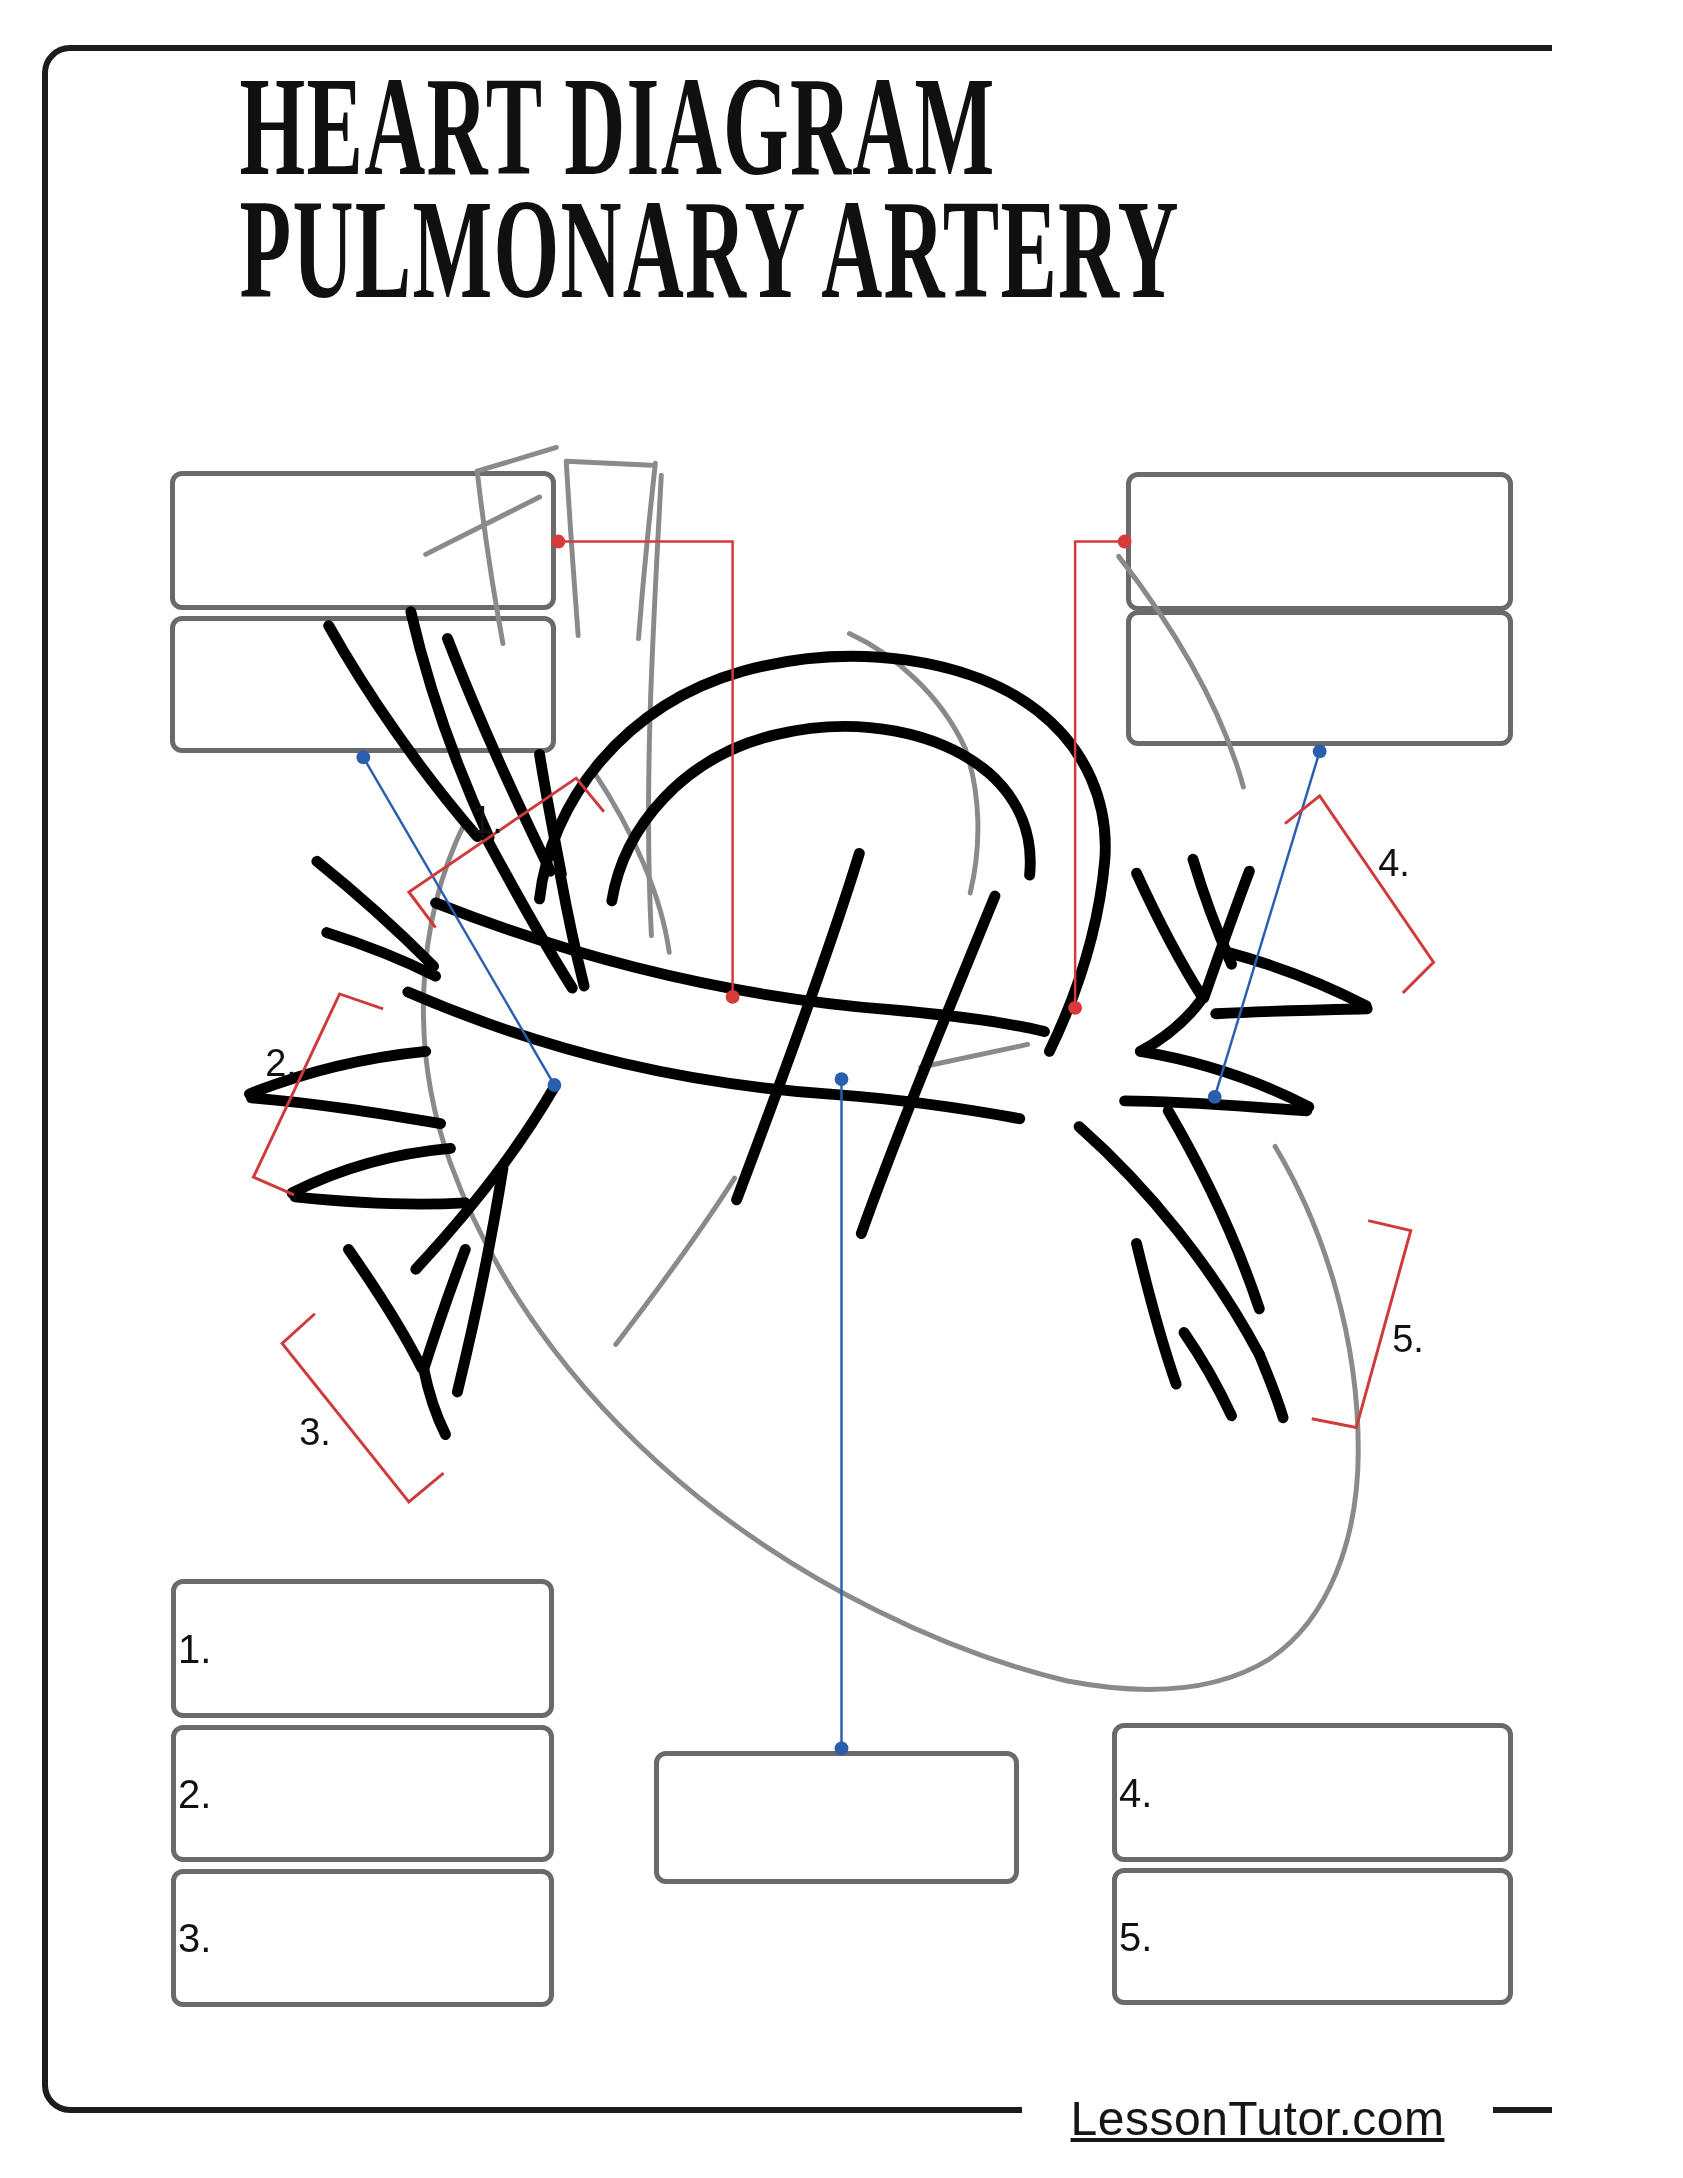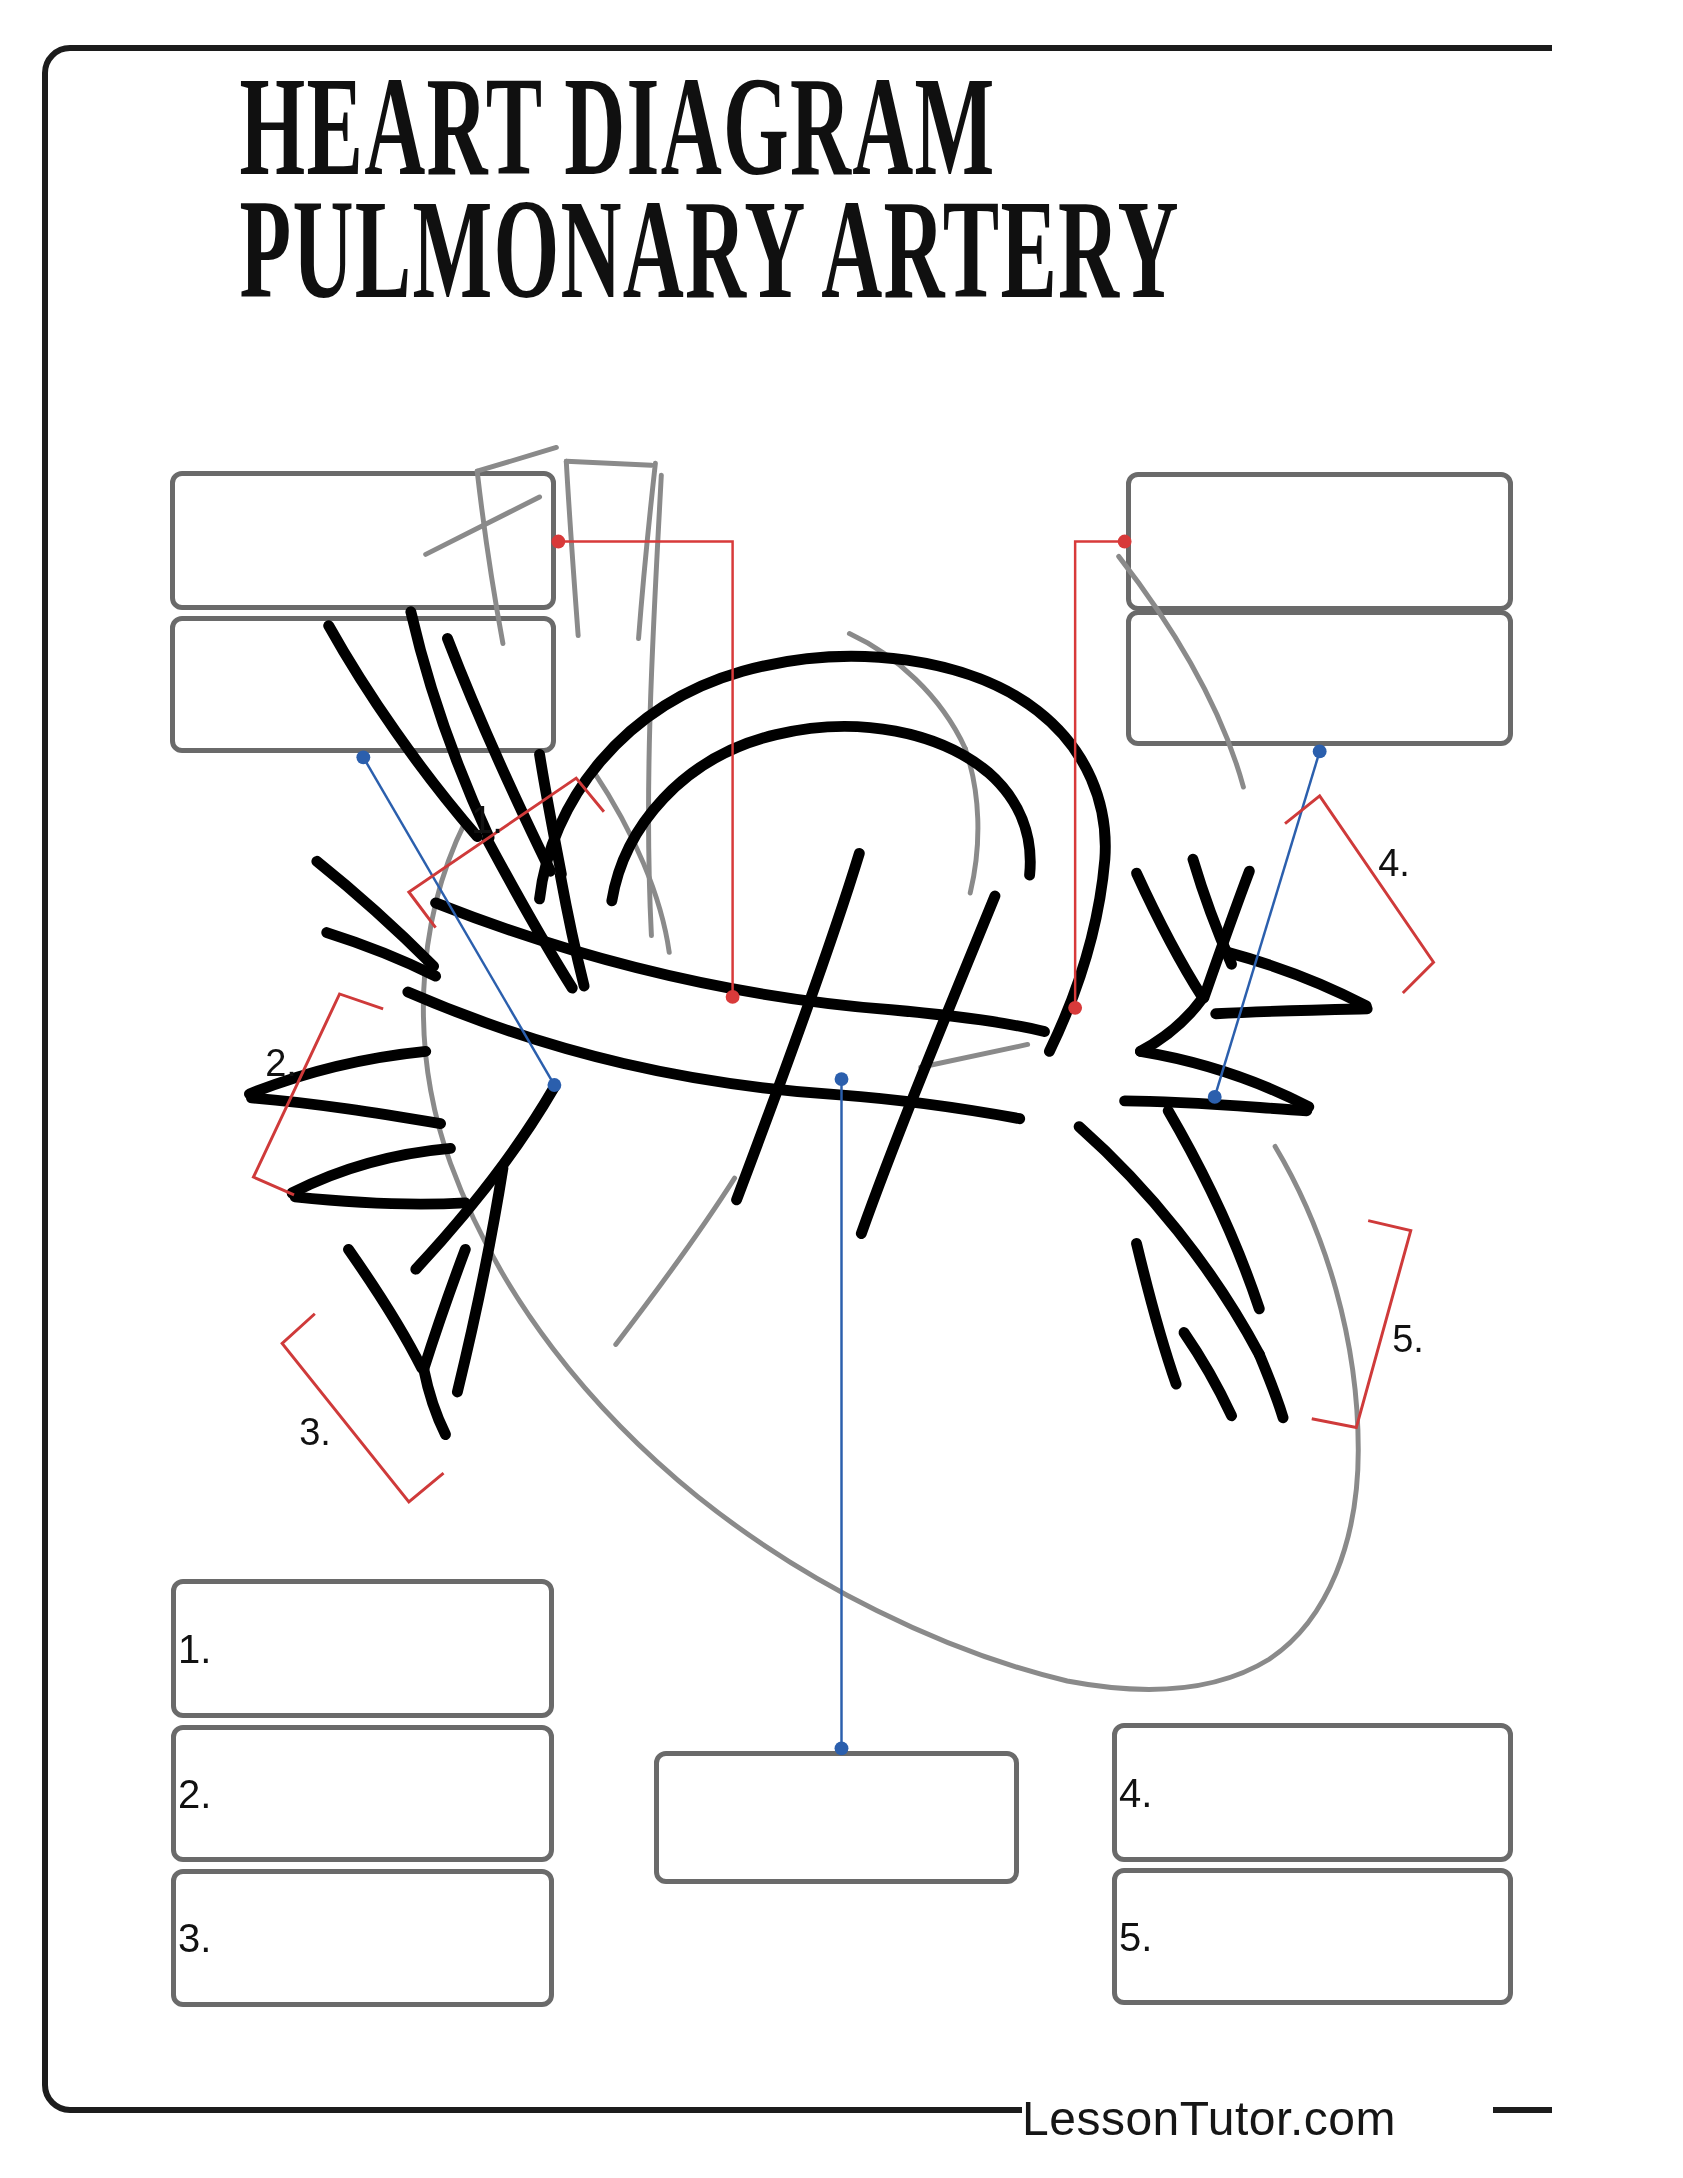--- a/index.html
+++ b/index.html
@@ -9,22 +9,22 @@
         border:6px solid #1c1c1c;border-radius:28px;box-sizing:border-box;}
   .title{position:absolute;left:0;top:65px;width:1198px;text-align:center;
         font-family:"Liberation Serif",serif;font-weight:700;font-size:141px;line-height:0.87;
         color:#101010;transform:scaleX(0.6);transform-origin:50% 0;letter-spacing:2px;white-space:nowrap;}
   .abox{position:absolute;border:5px solid #6a6a6a;border-radius:12px;background:#fff;box-sizing:border-box;}
   .boxnum{position:absolute;left:2px;top:50%;transform:translateY(-50%);
         font-size:40px;color:#111;}
   .bracket-label{position:absolute;transform:translate(-50%,-50%);font-size:38px;color:#111;}
   .diagram-svg{position:absolute;left:0;top:0;pointer-events:none;}
   .footer-mask{position:absolute;left:1022px;top:2077px;width:471px;height:71px;background:#fff;}
-  .footer-text{position:absolute;left:1022px;top:2091px;width:471px;
-        font-size:48px;color:#161616;letter-spacing:0.5px;}
+  .footer-text{position:absolute;left:1022px;top:2091px;width:471px;text-align:center;
+        font-size:48px;color:#161616;letter-spacing:0.5px;text-decoration:underline;}
 </style>
 </head>
 <body>
 
 <div class="page">
 
   <div class="page-border"></div>
 
   <div class="title">
     <div>HEART DIAGRAM</div>

